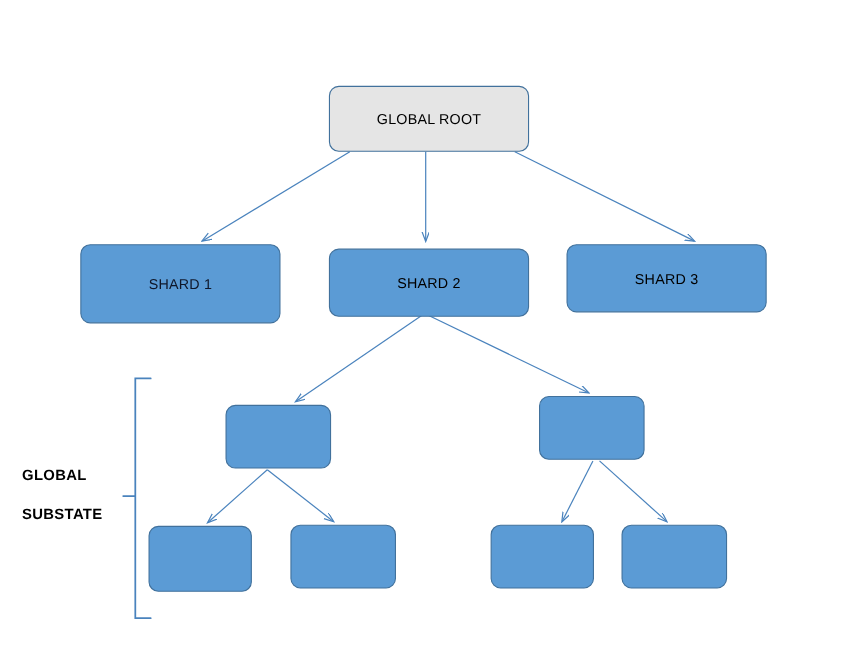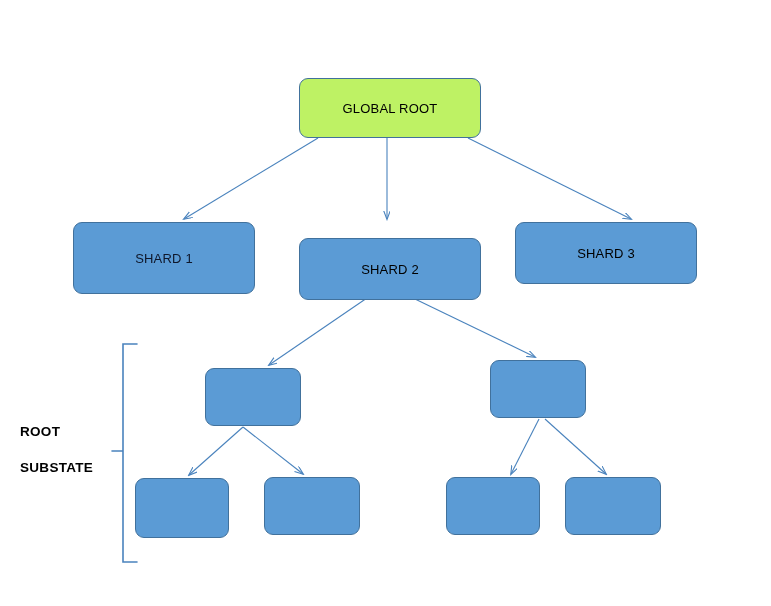--- a/index.html
+++ b/index.html
@@ -73,37 +73,37 @@
         <line x1="243" y1="427" x2="303" y2="474" stroke="#4A83BD" marker-end="url(#arrowhead)"></line>
         <line x1="539" y1="419" x2="511" y2="474" stroke="#4A83BD" marker-end="url(#arrowhead)"></line>
         <line x1="545" y1="419" x2="606" y2="474" stroke="#4A83BD" marker-end="url(#arrowhead)"></line>
       </g>
     <g id="bracket-group" stroke="#4A83BD" stroke-width="1.6" fill="none" stroke-linecap="round">
         <path d="M137,344 L123,344 L123,451 L112,451 M123,451 L123,562 L137,562" stroke="#4A83BD"></path>
       </g>
   </svg>
 
   <div id="node-layer">
-      <div class="node" style="left: 299px; top: 78px; width: 182px; height: 60px; background: #bef264; border-color: rgb(65, 113, 156); color: rgb(0, 0, 0);">
+      <div class="node" style="left: 299px; top: 78px; width: 182px; height: 60px; background: #e5e5e5; border-color: rgb(65, 113, 156); color: rgb(0, 0, 0);">
         <span class="node-label">GLOBAL ROOT</span>
       </div>
       <div class="node" style="left: 73px; top: 222px; width: 182px; height: 72px; background: rgb(91, 155, 213); border-color: rgb(65, 113, 156); color: #0f172a; text-align: right;">
         <span class="node-label">SHARD 1</span>
       </div>
-      <div class="node" style="left: 299px; top: 238px; width: 182px; height: 62px; background: rgb(91, 155, 213); border-color: rgb(65, 113, 156); color: rgb(0, 0, 0);">
+      <div class="node" style="left: 299px; top: 226px; width: 182px; height: 62px; background: rgb(91, 155, 213); border-color: rgb(65, 113, 156); color: rgb(0, 0, 0);">
         <span class="node-label">SHARD 2</span>
       </div>
       <div class="node" style="left: 515px; top: 222px; width: 182px; height: 62px; background: rgb(91, 155, 213); border-color: rgb(65, 113, 156); color: rgb(0, 0, 0); text-align: right;">
         <span class="node-label">SHARD 3</span>
       </div>
       <div class="node" style="left: 205px; top: 368px; width: 96px; height: 58px; background: rgb(91, 155, 213); border-color: rgb(65, 113, 156); color: rgb(0, 0, 0);"></div>
       <div class="node" style="left: 490px; top: 360px; width: 96px; height: 58px; background: rgb(91, 155, 213); border-color: rgb(65, 113, 156); color: rgb(0, 0, 0);"></div>
       <div class="node" style="left: 135px; top: 478px; width: 94px; height: 60px; background: rgb(91, 155, 213); border-color: rgb(65, 113, 156); color: rgb(0, 0, 0);"></div>
       <div class="node" style="left: 264px; top: 477px; width: 96px; height: 58px; background: rgb(91, 155, 213); border-color: rgb(65, 113, 156); color: rgb(0, 0, 0);"></div>
       <div class="node" style="left: 446px; top: 477px; width: 94px; height: 58px; background: rgb(91, 155, 213); border-color: rgb(65, 113, 156); color: rgb(0, 0, 0);"></div>
       <div class="node" style="left: 565px; top: 477px; width: 96px; height: 58px; background: rgb(91, 155, 213); border-color: rgb(65, 113, 156); color: rgb(0, 0, 0);"></div>
     </div>
   <div id="label-layer">
-      <div class="side-label" style="left: 20px; top: 424px; color: rgb(0, 0, 0);">ROOT</div>
+      <div class="side-label" style="left: 20px; top: 424px; color: rgb(0, 0, 0);">GLOBAL</div>
       <div class="side-label" style="left: 20px; top: 460px; color: rgb(0, 0, 0); text-align: center;">SUBSTATE</div>
     </div>
 
 </div>
 
 </body></html>

